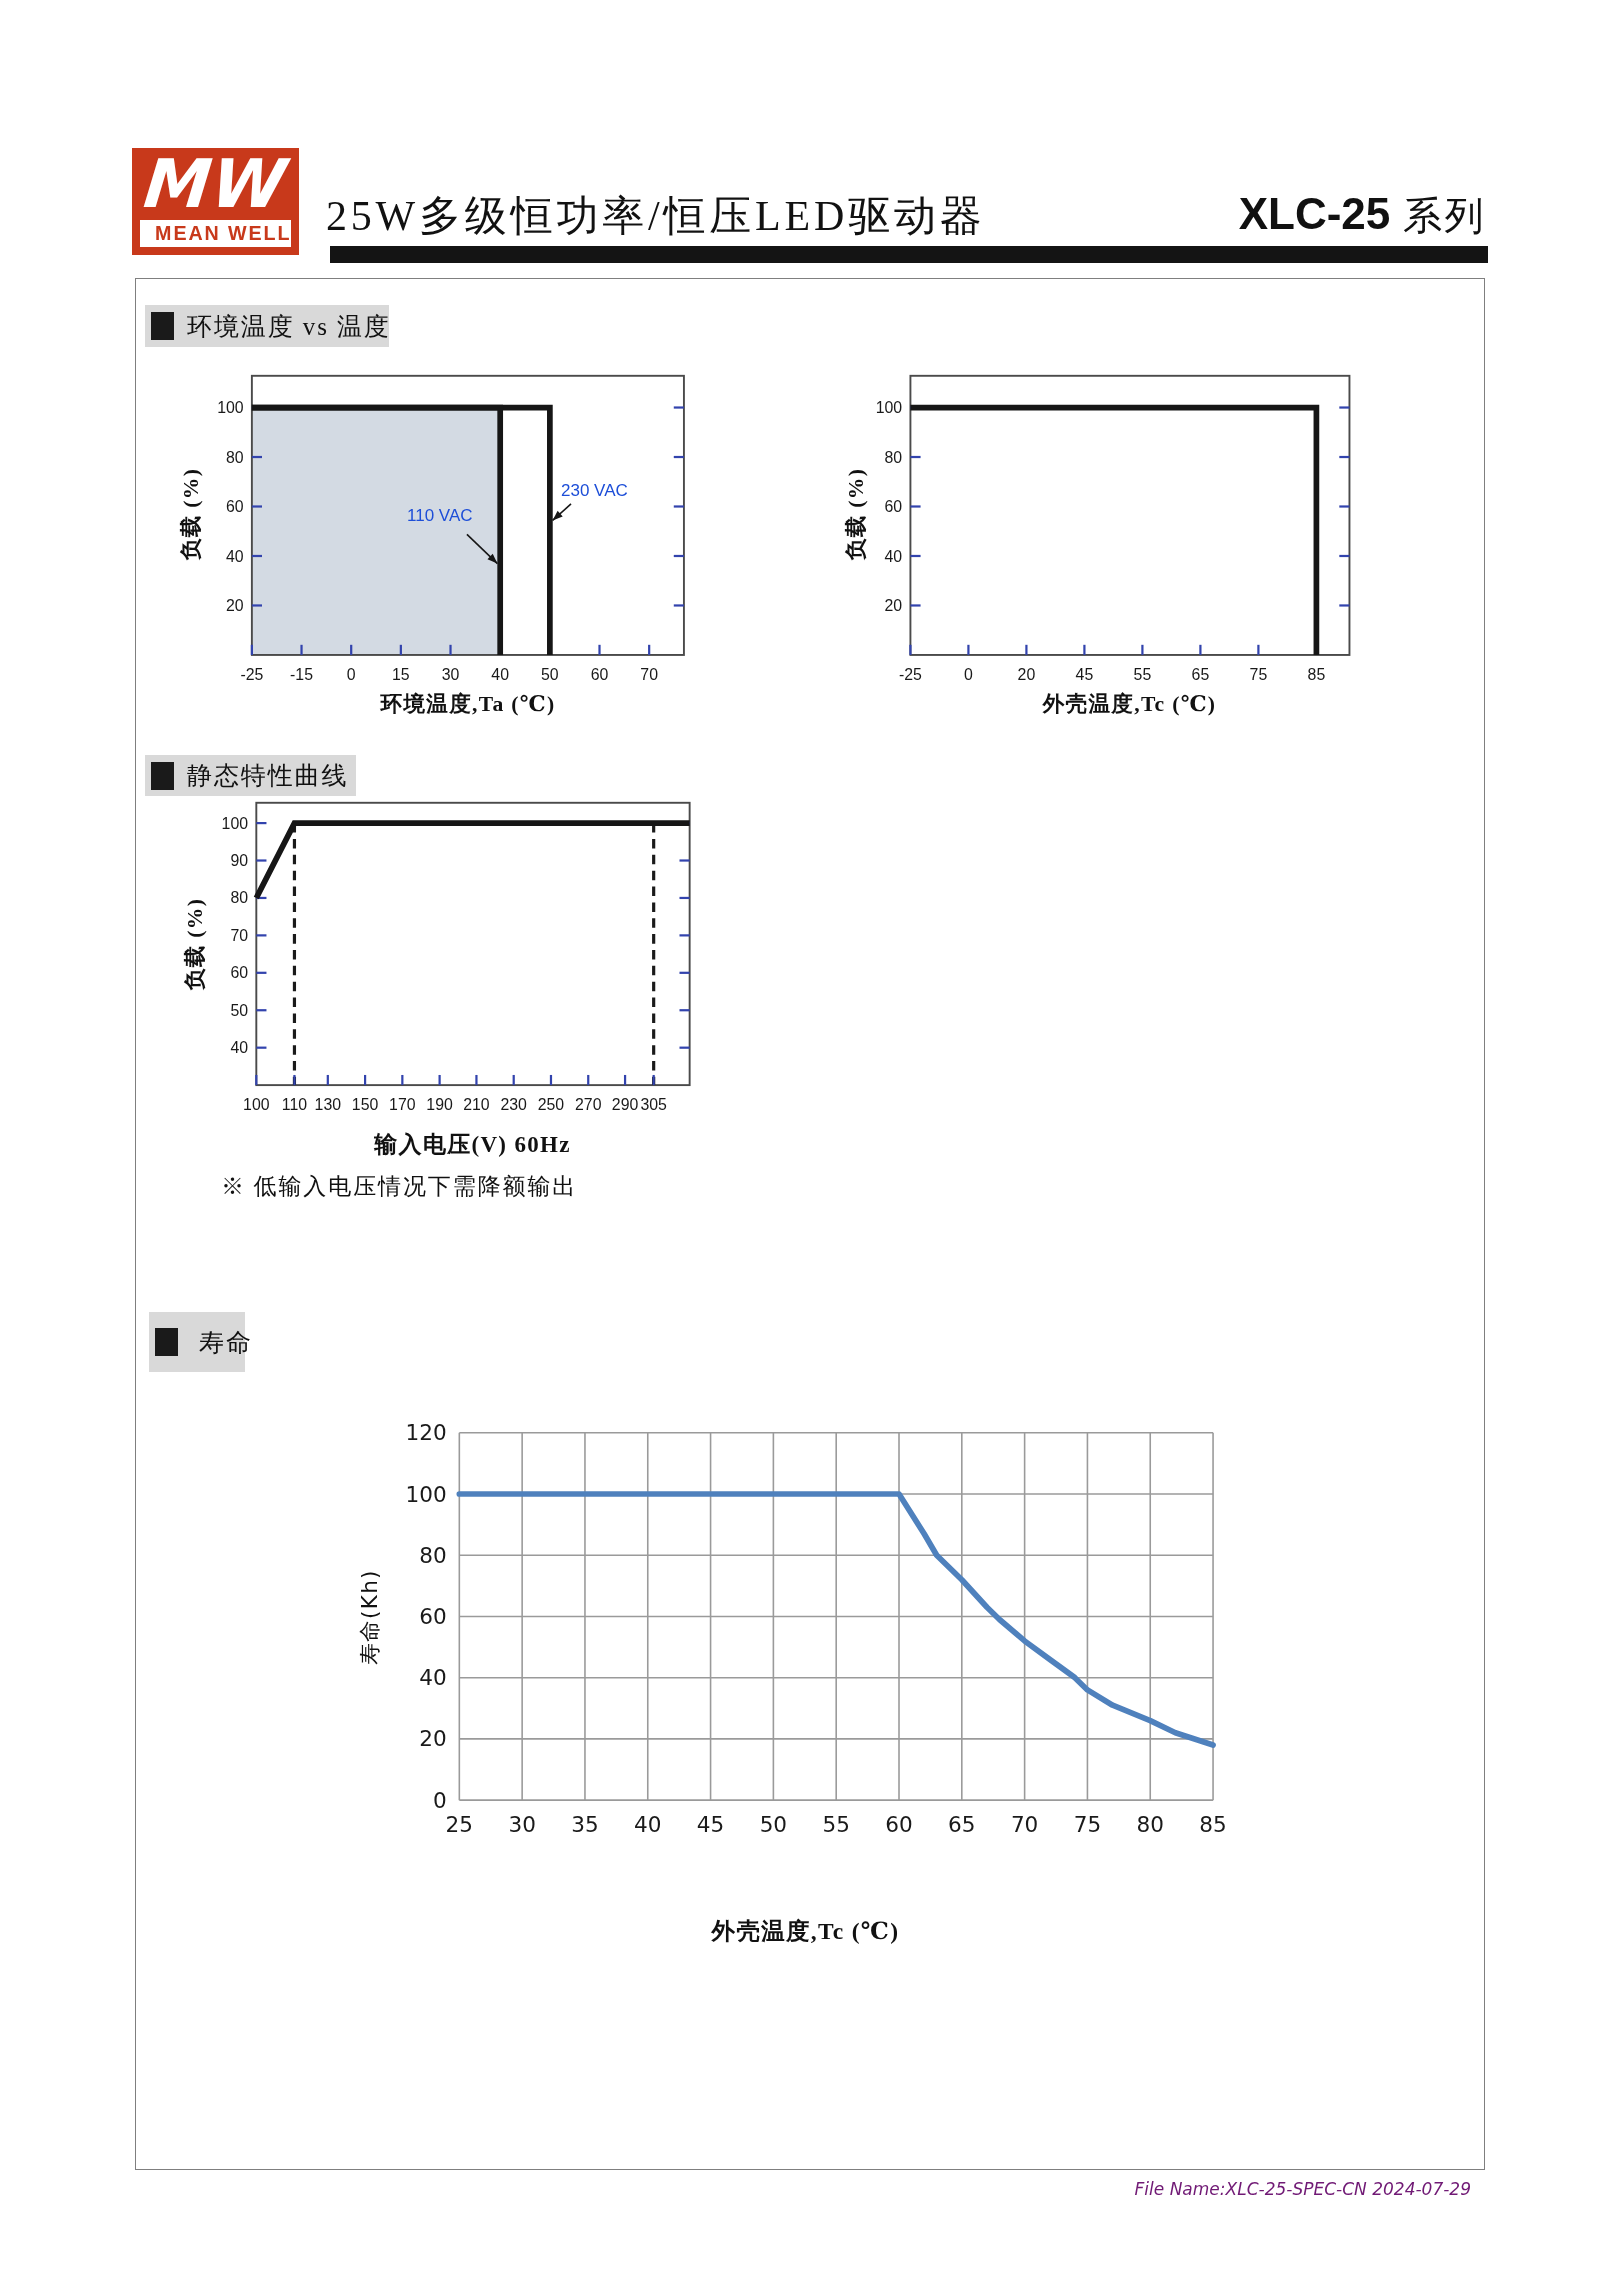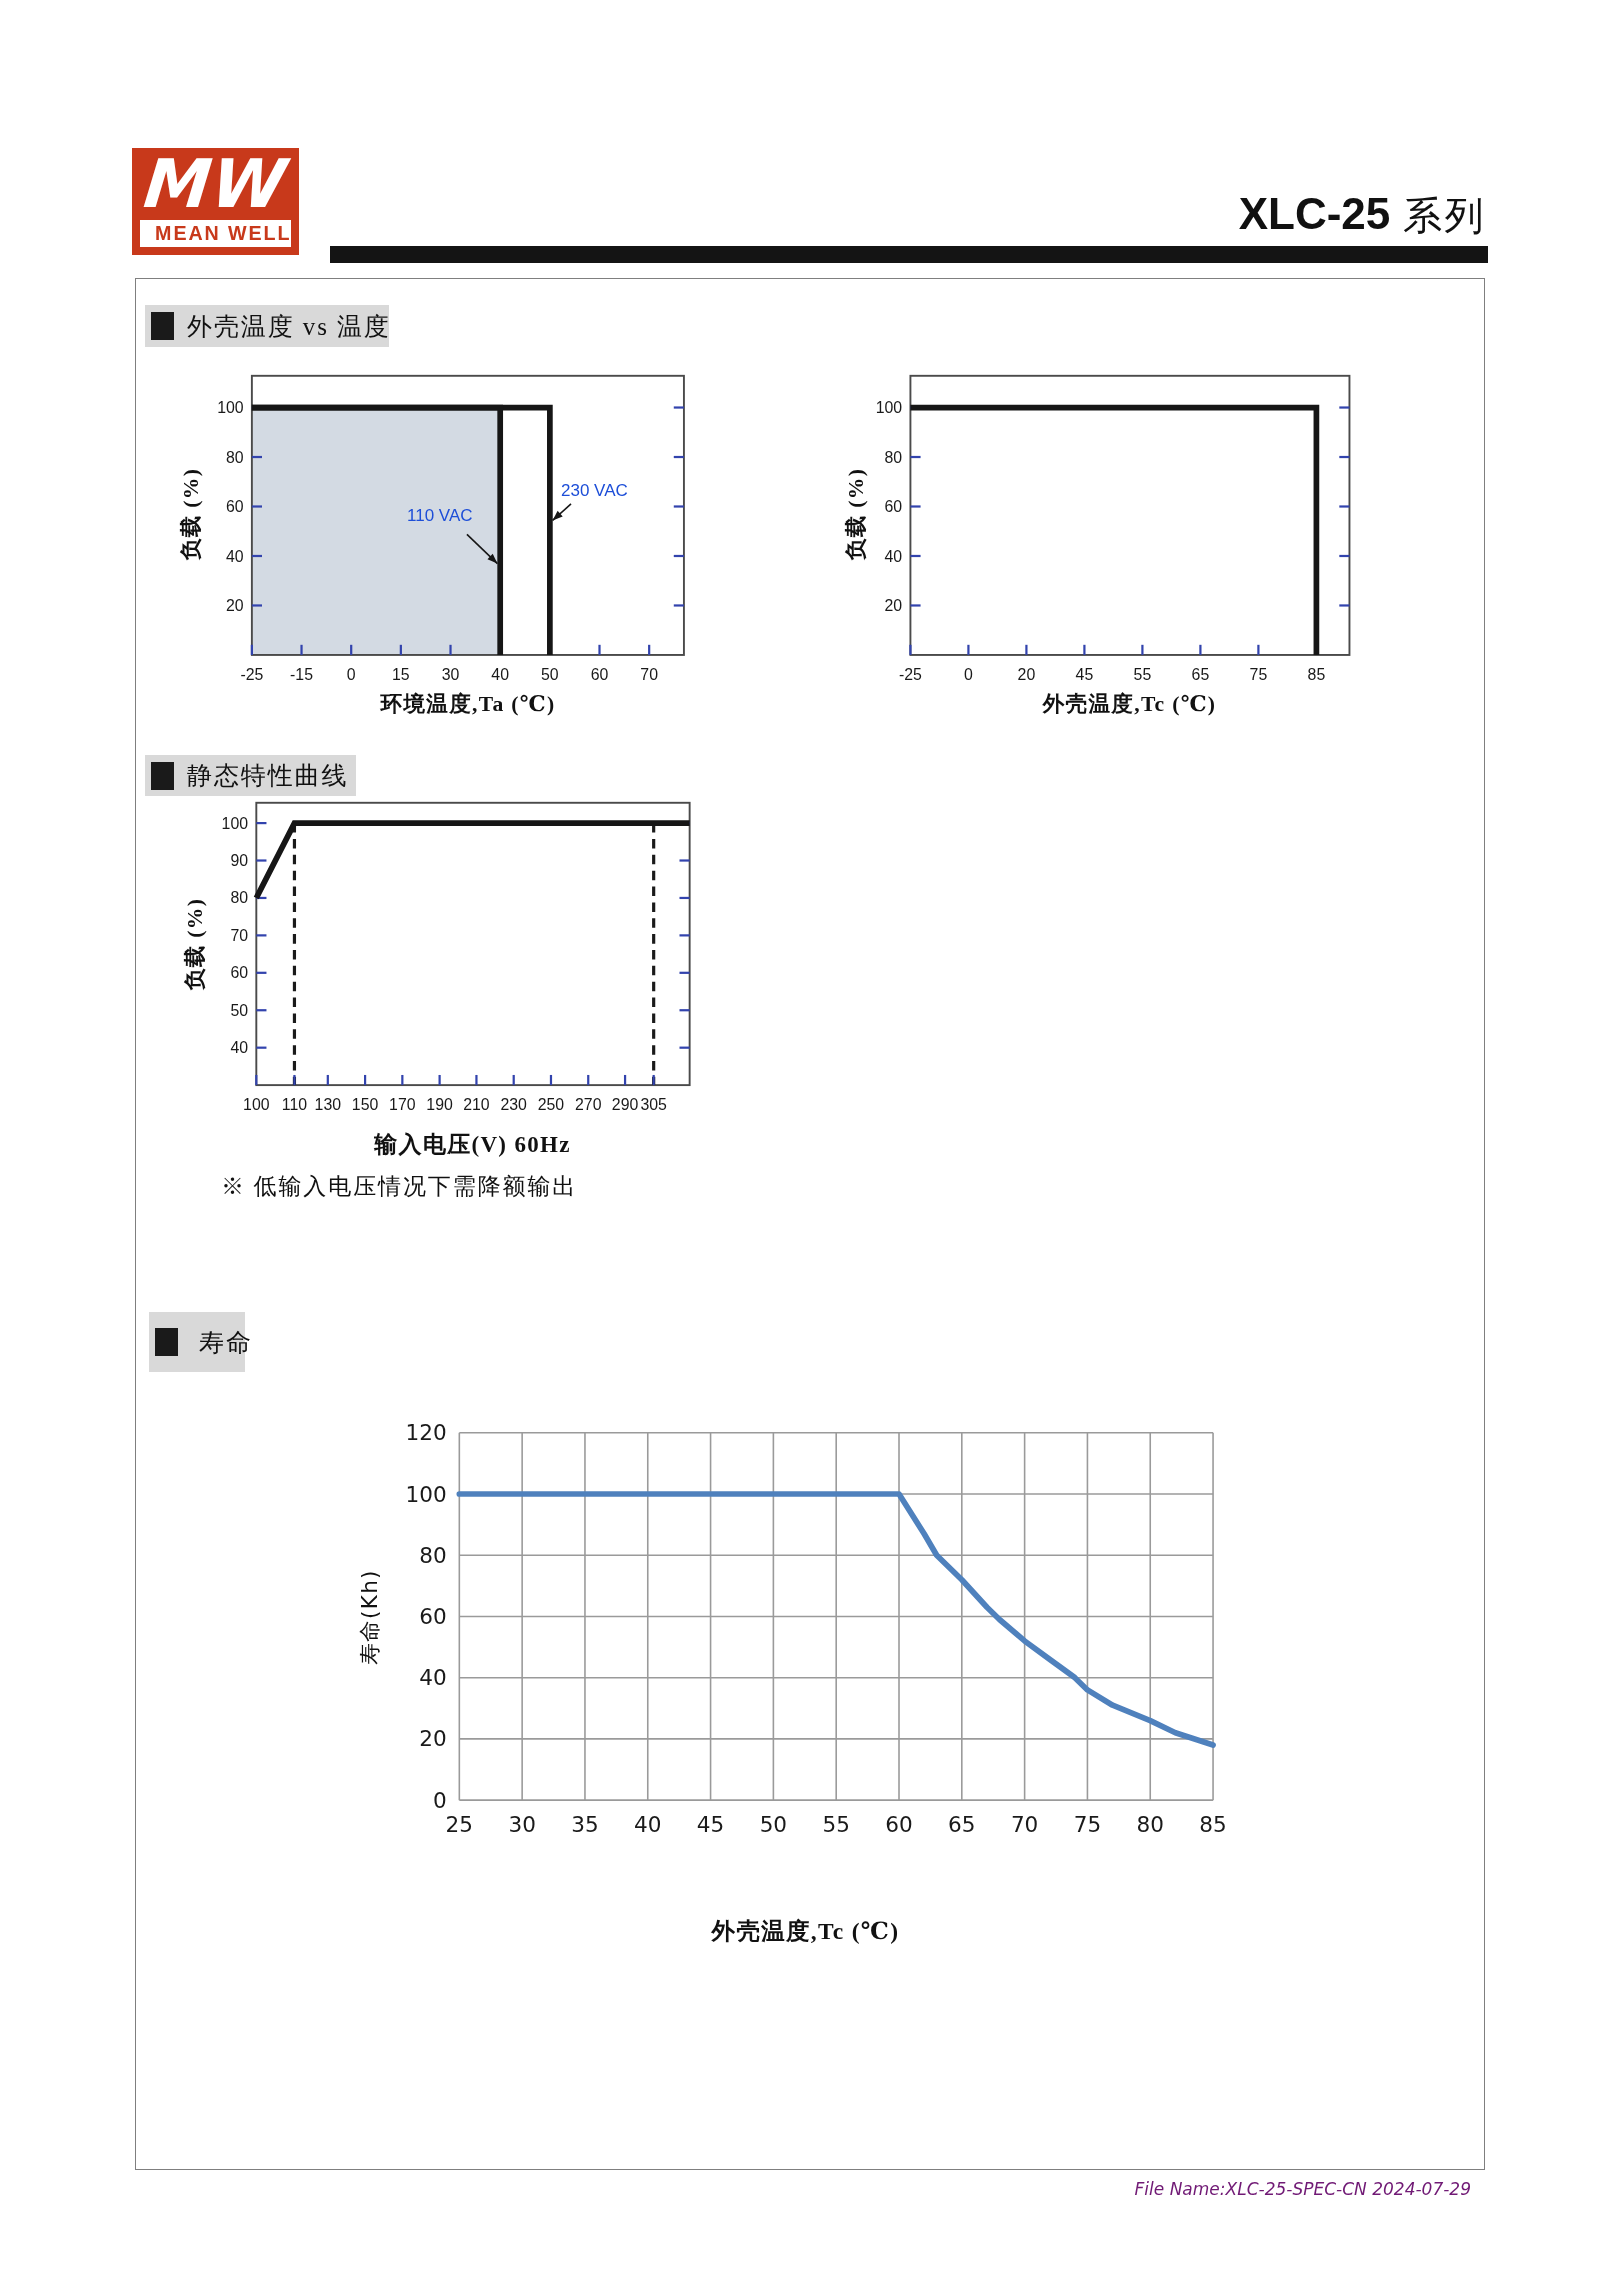--- a/index.html
+++ b/index.html
@@ -45,30 +45,31 @@
 <body>
 
 <div class="page">
 
   <div class="mw-logo">
     <div class="mw-letters">MW</div>
     <div class="mw-strip">
       <span>MEAN WELL</span>
     </div>
   </div>
+  <div class="doc-title">25W多级恒功率/恒压LED驱动器</div>
   <div class="doc-series">
     <span class="code">XLC-25</span><span class="cn">系列</span>
   </div>
   <div class="title-bar"></div>
 
   <div class="content-border"></div>
 
   <div class="sec" id="sec1">
     <span class="bullet"></span>
-    <span class="lbl">外壳温度 vs 温度</span>
+    <span class="lbl">环境温度 vs 温度</span>
   </div>
   <div class="sec" id="sec2">
     <span class="bullet"></span>
     <span class="lbl">静态特性曲线</span>
   </div>
   <div class="sec" id="sec3">
     <span class="bullet"></span>
     <span class="lbl">寿命</span>
   </div>
 

